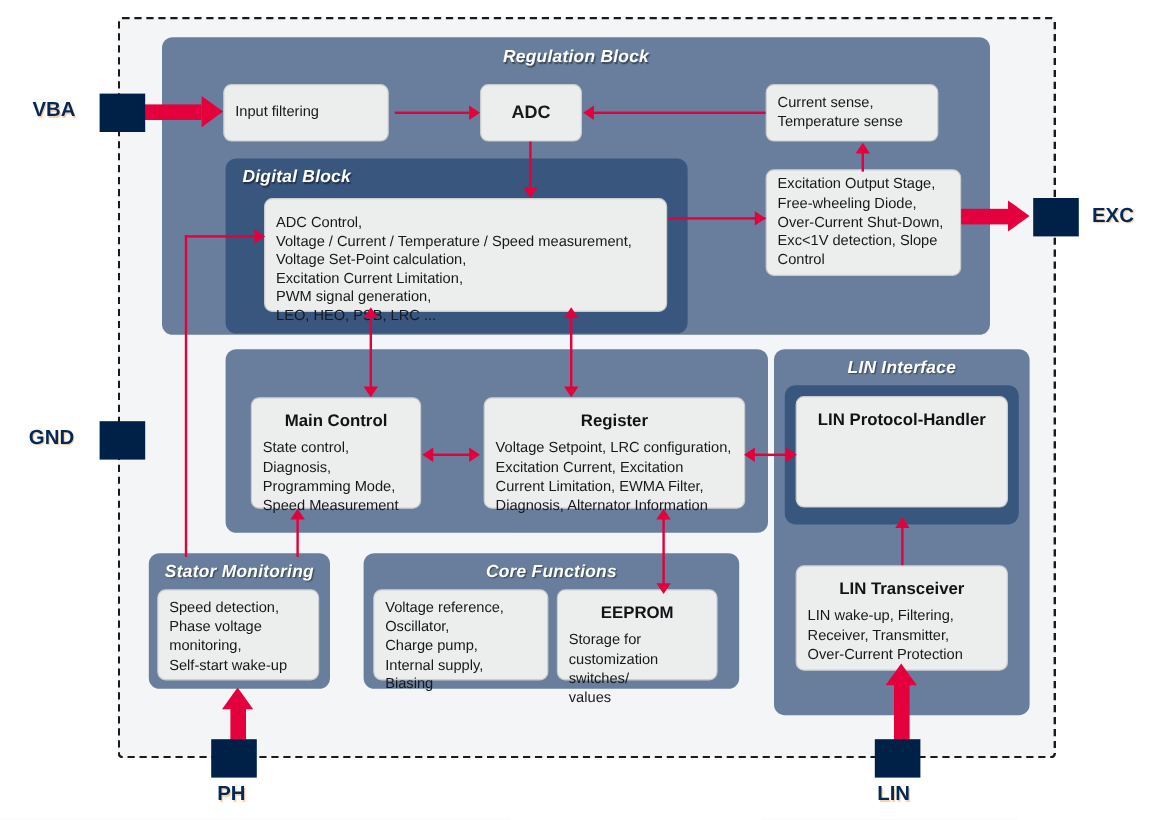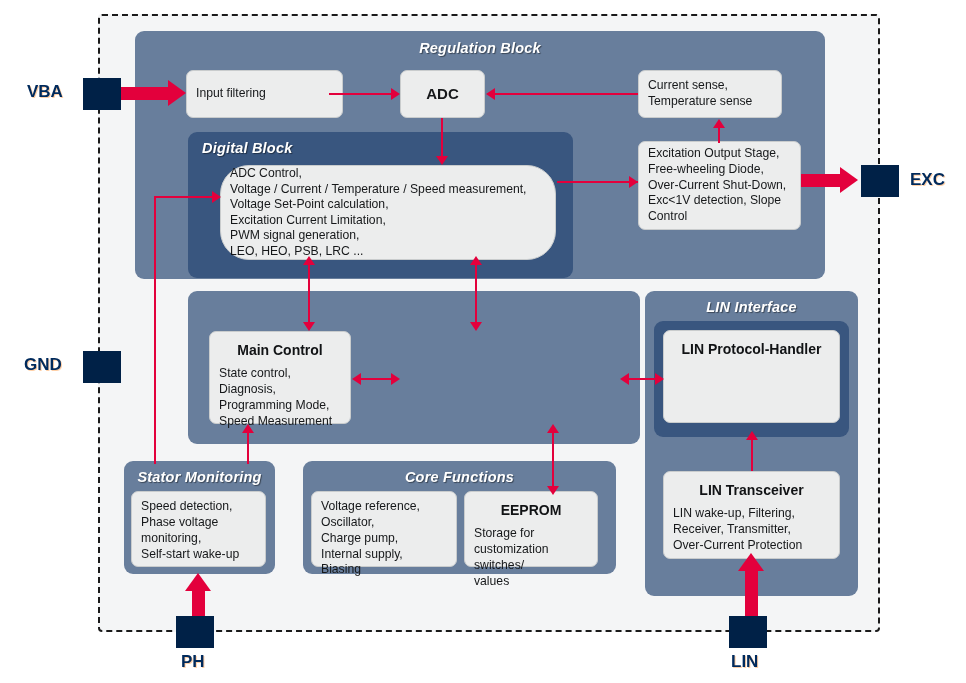--- a/index.html
+++ b/index.html
@@ -111,21 +111,21 @@
 <body>
 
 <div id="canvas">
 
   <div class="chip-dashed" style="left:98px;top:14px;width:782px;height:618px;"></div>
 
   <div class="grp grp-reg" style="left:135px;top:31px;width:690px;height:248px;">
     <span class="grp-title center" style="top:9px;">Regulation Block</span>
   </div>
 
-  <div class="box vmid" style="left:186px;top:70px;width:157px;height:48px;">
+  <div class="box vmid" style="left:186px;top:70px;width:138px;height:48px;">
     <span class="bd">Input filtering</span>
   </div>
 
   <div class="box title-only" style="left:400px;top:70px;width:85px;height:48px;">
     <span>ADC</span>
   </div>
 
   <div class="box vmid" style="left:638px;top:70px;width:144px;height:48px;">
     <span class="bd">Current sense,
 Temperature sense</span>
@@ -136,39 +136,46 @@
 Free-wheeling Diode,
 Over-Current Shut-Down,
 Exc&lt;1V detection, Slope
 Control</span>
   </div>
 
   <div class="grp grp-digital" style="left:188px;top:132px;width:385px;height:146px;">
     <span class="grp-title" style="left:14px;top:8px;">Digital Block</span>
   </div>
 
-  <div class="box" style="left:220px;top:165px;width:336px;height:95px;padding-top:0;border-radius:29px;">
+  <div class="box" style="left:220px;top:165px;width:336px;height:95px;padding-top:12px;">
     <span class="bd" style="line-height:1.28;">ADC Control,
 Voltage / Current / Temperature / Speed measurement,
 Voltage Set-Point calculation,
 Excitation Current Limitation,
 PWM signal generation,
 LEO, HEO, PSB, LRC ...</span>
   </div>
 
   <div class="grp grp-mid" style="left:188px;top:291px;width:452px;height:153px;"></div>
 
   <div class="box" style="left:209px;top:331px;width:142px;height:93px;">
     <span class="hd">Main Control</span>
     <span class="bd">State control,
 Diagnosis,
 Programming Mode,
 Speed Measurement</span>
   </div>
 
+  <div class="box" style="left:403px;top:331px;width:218px;height:93px;">
+    <span class="hd">Register</span>
+    <span class="bd">Voltage Setpoint, LRC configuration,
+Excitation Current, Excitation
+Current Limitation, EWMA Filter,
+Diagnosis, Alternator Information</span>
+  </div>
 
   <div class="grp grp-lin" style="left:645px;top:291px;width:213px;height:305px;">
     <span class="grp-title center" style="top:8px;">LIN Interface</span>
   </div>
 
   <div class="grp grp-linin" style="left:654px;top:321px;width:195px;height:116px;"></div>
 
   <div class="box" style="left:663px;top:330px;width:177px;height:93px;">
     <span class="hd">LIN Protocol-Handler</span>
   </div>

